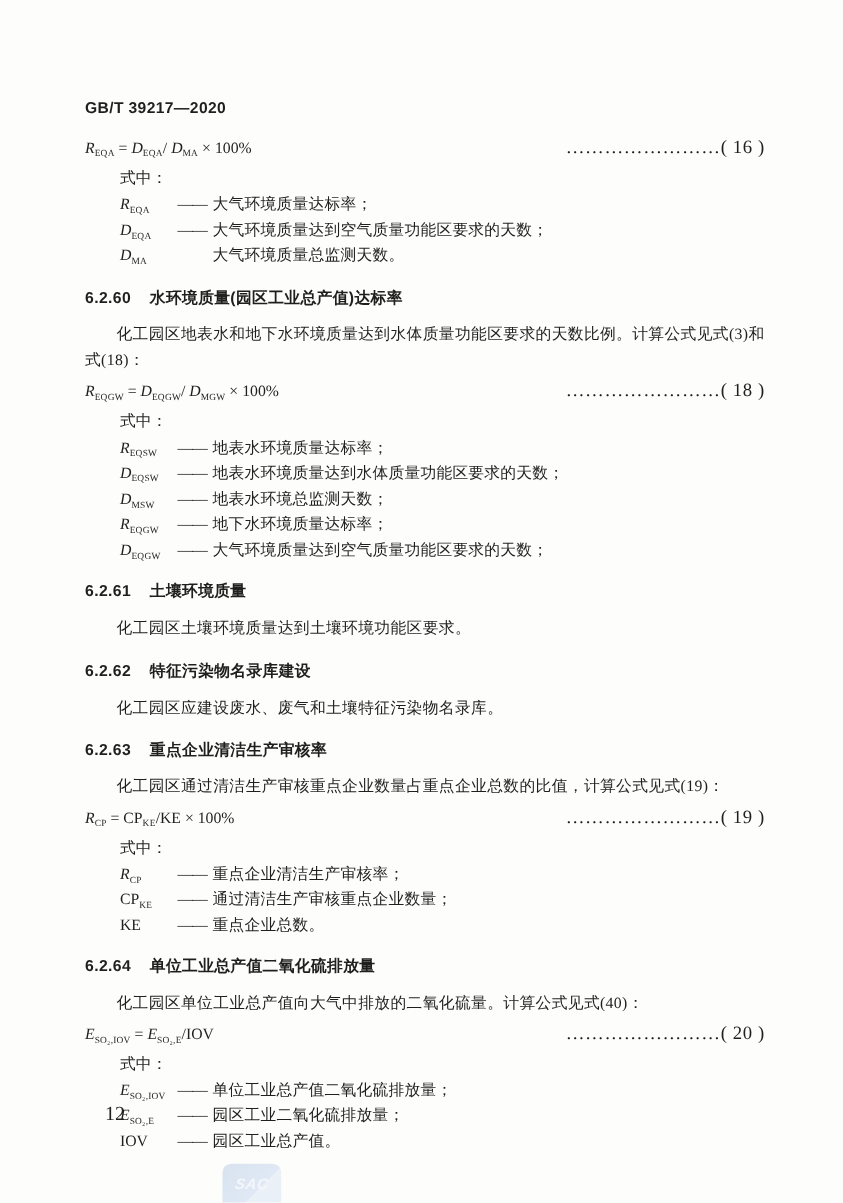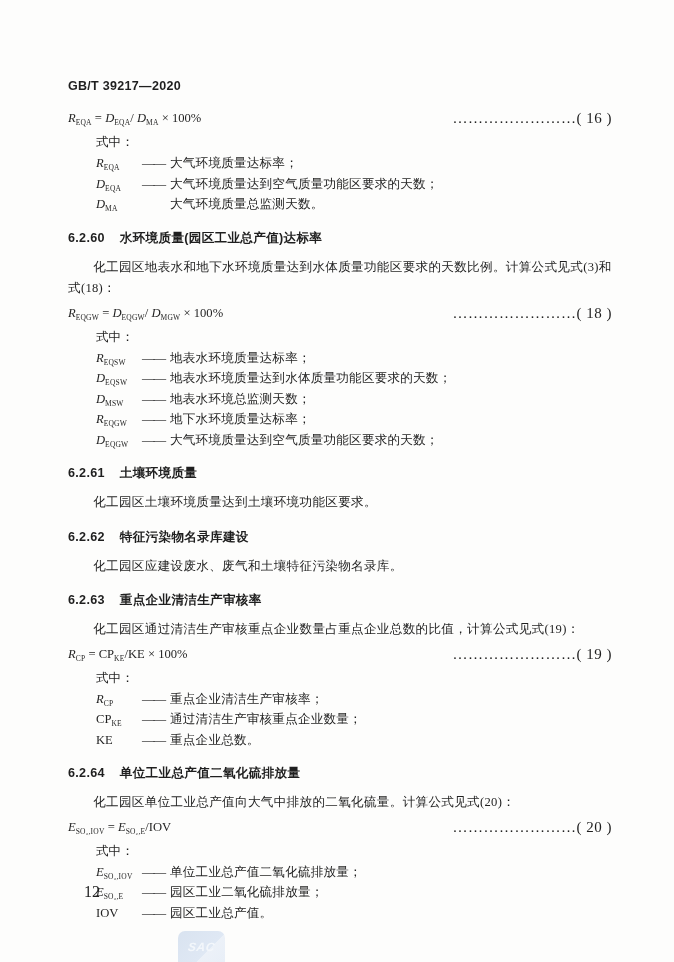--- a/index.html
+++ b/index.html
@@ -125,21 +125,21 @@
       <span class="def-var"><span class="tok-plain">CP</span><sub class="tok-sub">KE</sub></span><span class="def-dash">——</span><span class="def-desc">通过清洁生产审核重点企业数量；</span>
     </div>
     <div class="def-row">
       <span class="def-var"><span class="tok-plain">KE</span></span><span class="def-dash">——</span><span class="def-desc">重点企业总数。</span>
     </div>
   </div>
 
   <div class="sec-heading">
     <span class="sec-num">6.2.64</span><span class="sec-title">单位工业总产值二氧化硫排放量</span>
   </div>
-  <p class="para">化工园区单位工业总产值向大气中排放的二氧化硫量。计算公式见式(20)：</p>
+  <p class="para">化工园区单位工业总产值向大气中排放的二氧化硫量。计算公式见式(40)：</p>
   <div class="formula-row">
     <span class="formula-math"><span class="tok-var">E</span><sub class="tok-sub">SO₂,IOV</sub><span class="tok-plain"> = </span><span class="tok-var">E</span><sub class="tok-sub">SO₂,E</sub><span class="tok-plain">/IOV</span></span>
     <span class="formula-eqnum">……………………( 20 )</span>
   </div>
   <div class="explain">
     <div class="where-label">式中：</div>
     <div class="def-row">
       <span class="def-var"><span class="tok-var">E</span><sub class="tok-sub">SO₂,IOV</sub></span><span class="def-dash">——</span><span class="def-desc">单位工业总产值二氧化硫排放量；</span>
     </div>
     <div class="def-row">

